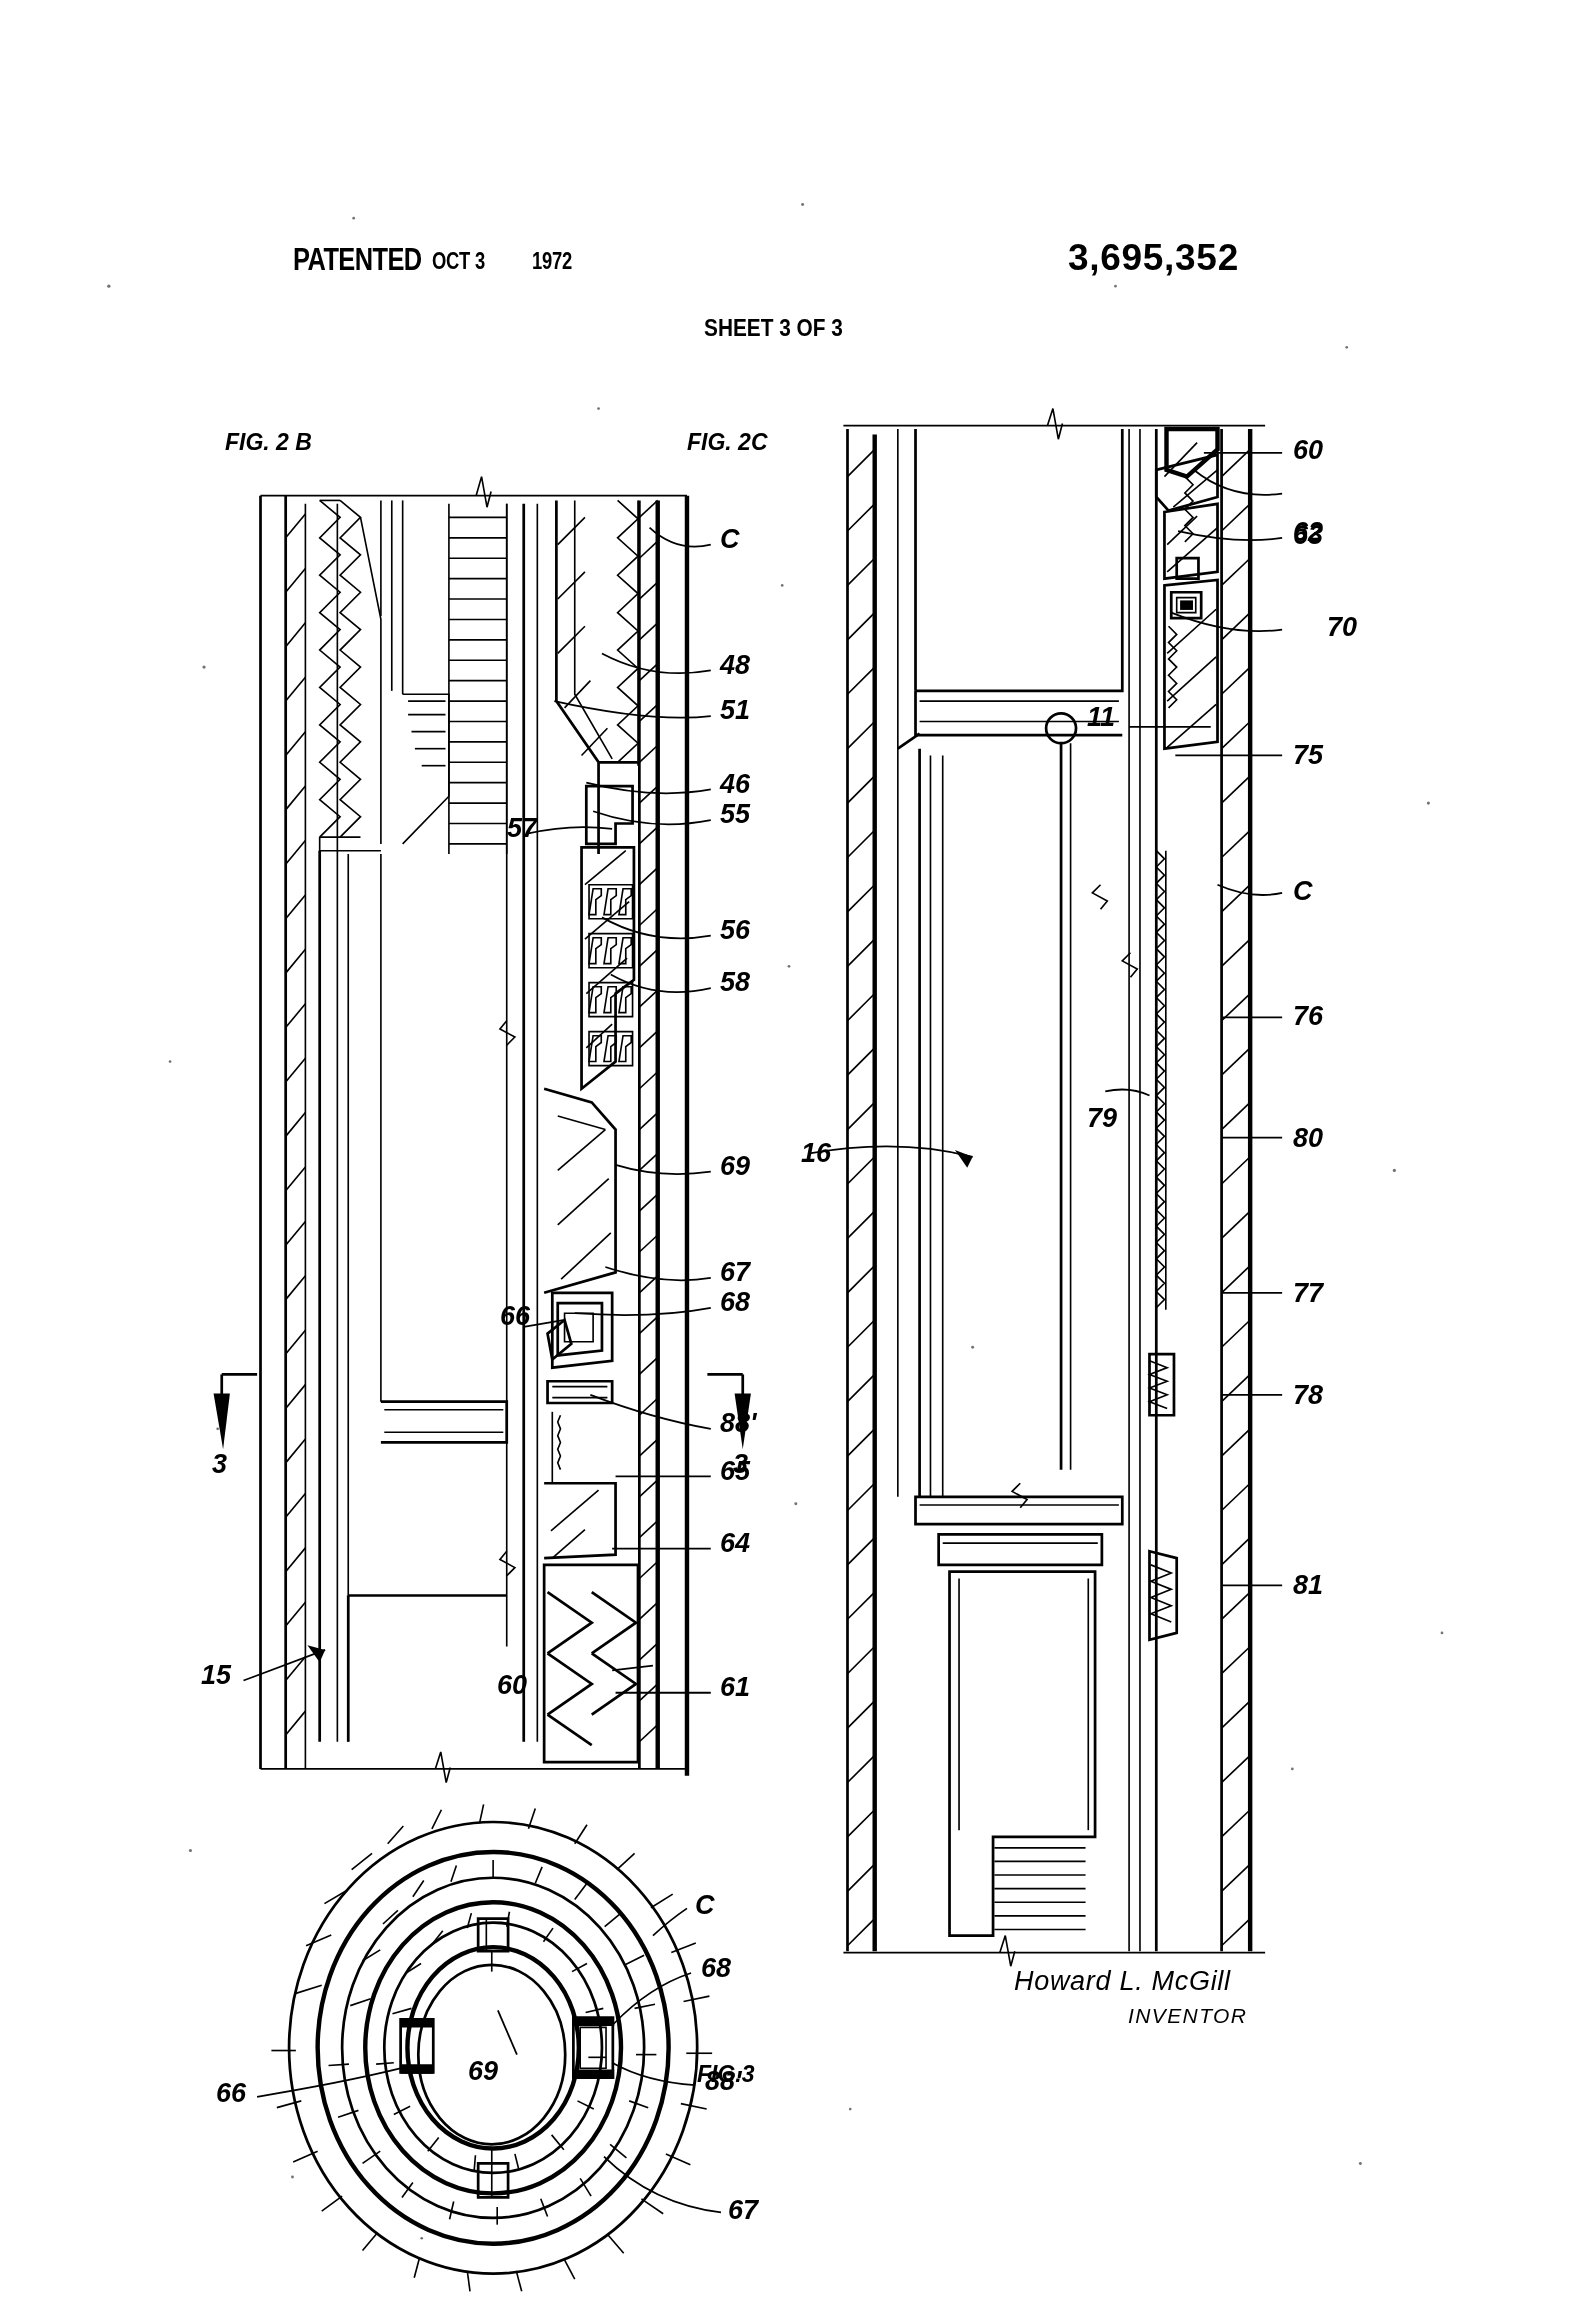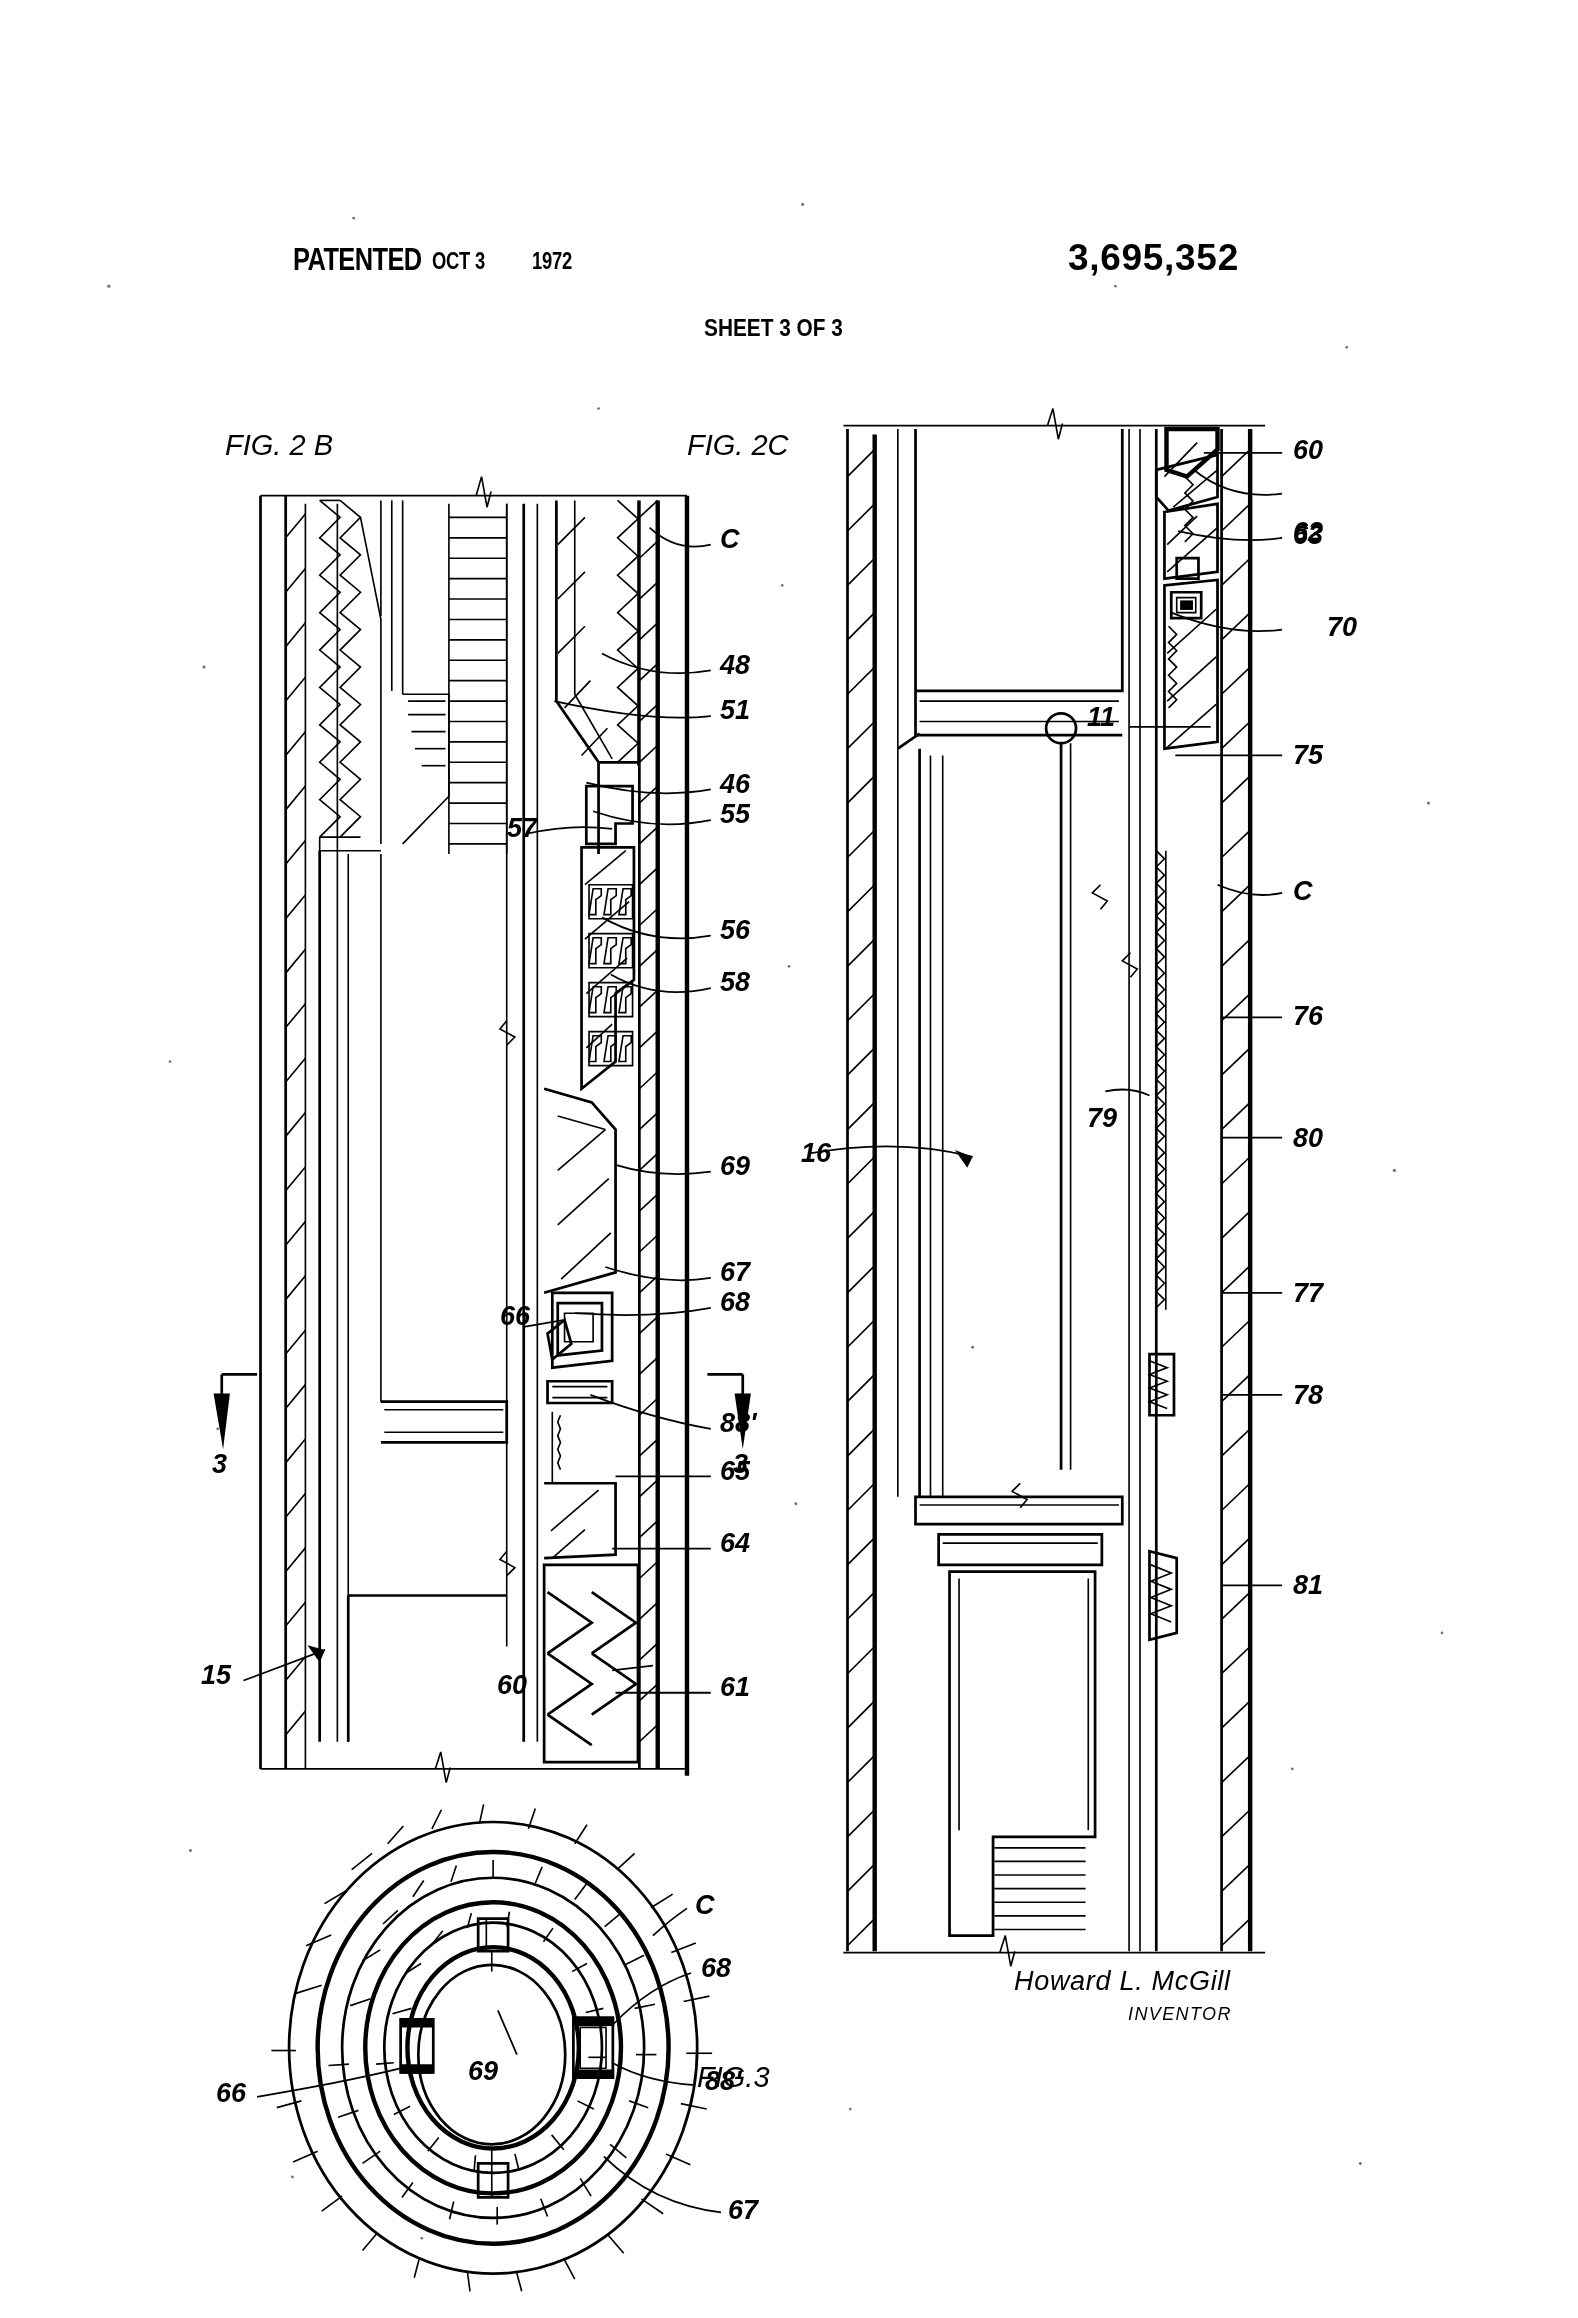--- a/index.html
+++ b/index.html
@@ -48,42 +48,42 @@
     font-size:24.5px;
     letter-spacing:0px;
     transform:scaleX(0.85);
     transform-origin:left center;
     white-space:nowrap;
   }
   .figlabel{
     position:absolute;
     font-family:"Liberation Sans", sans-serif;
     font-style:italic;
-    font-weight:normal;
-    font-size:29px;
+    font-weight:bold;
+    font-size:23px;
     letter-spacing:0px;
     white-space:nowrap;
   }
   .ref{
     position:absolute;
     font-family:"Liberation Sans", sans-serif;
     font-style:italic;
     font-weight:bold;
     font-size:27px;
     white-space:nowrap;
   }
   .sig{
     position:absolute;
     font-family:"Liberation Sans", sans-serif;
     font-style:italic;
     font-size:27px;
     letter-spacing:0.7px;
     white-space:nowrap;
   }
-  .sig.inv{font-size:18px;letter-spacing:1.4px;}
+  .sig.inv{font-size:21px;letter-spacing:1.4px;}
 
   svg{position:absolute;top:0;left:0;overflow:visible;}
   .ln{stroke:#000;fill:none;}
   .thin{stroke-width:2.4;}
   .med{stroke-width:4;}
   .thick{stroke-width:6.5;}
   .hatch{stroke:#000;stroke-width:2.4;fill:none;}
   .lead{stroke:#000;stroke-width:2.6;fill:none;}
   .fillblk{fill:#000;stroke:none;}
   .nofill{fill:none;}

